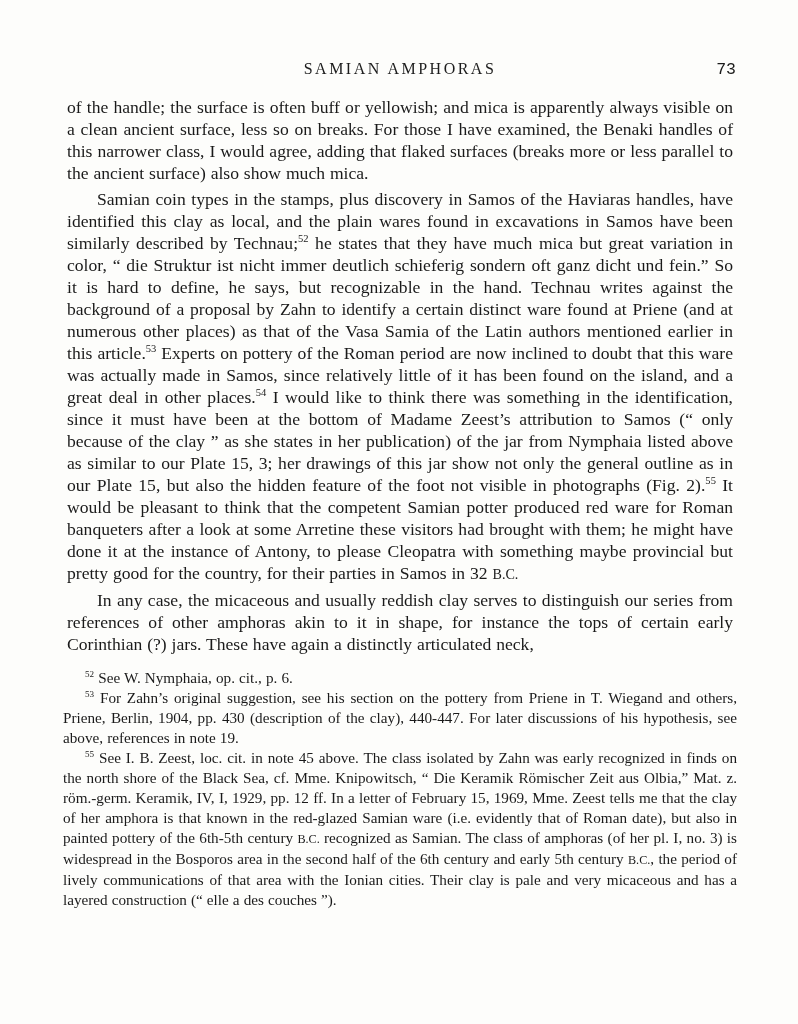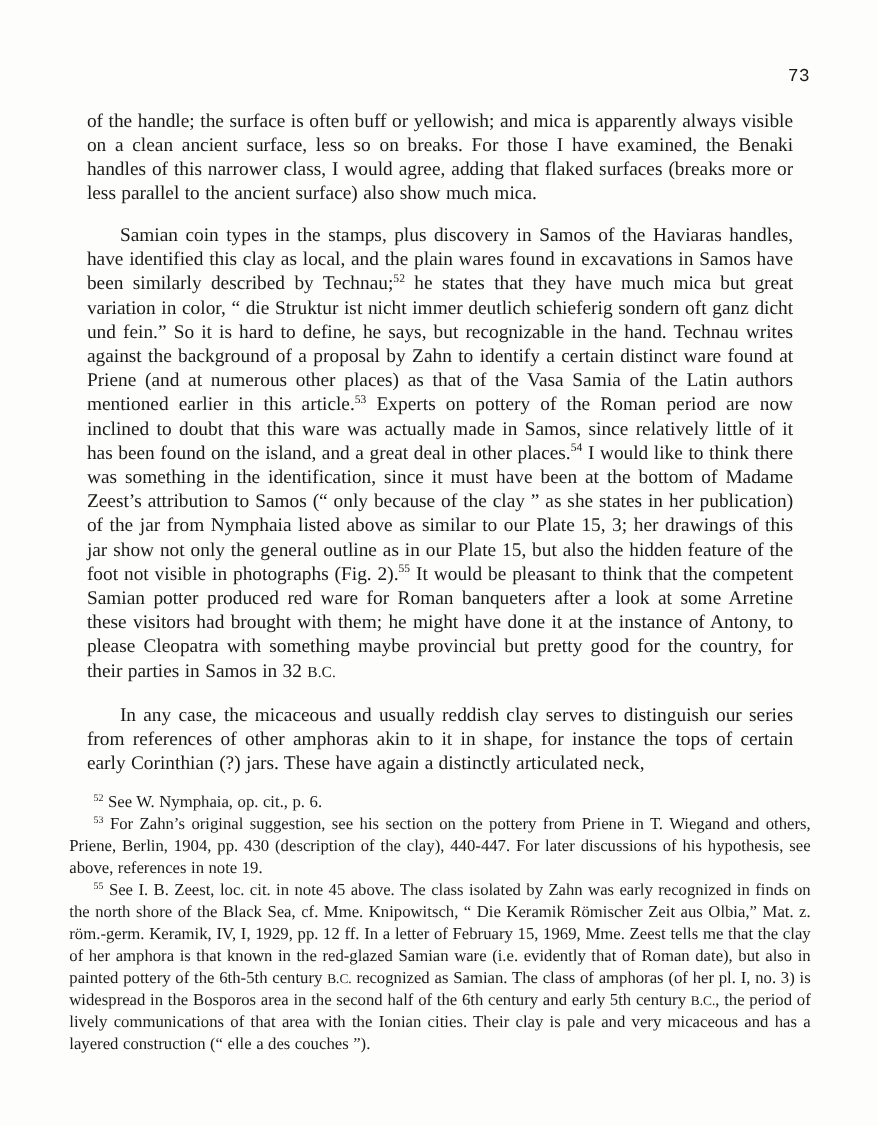--- a/index.html
+++ b/index.html
@@ -16,21 +16,21 @@
   }
   .header { position: relative; height: 22px; margin-bottom: 14px; }
   .header-title {
     text-align: center;
     font-size: 16px;
     letter-spacing: 2.5px;
     color: #1c1c1c;
   }
   .header-page { position: absolute; right: 1px; top: 0; font-size: 16.5px; font-family: Liberation Mono, monospace; }
   .body-text .para {
-    margin: 16px;
+    margin: 4px;
     text-align: justify;
     font-size: 17.6px;
     line-height: 22px;
     word-spacing: 0.5px;
   }
   .para.indent { text-indent: 30px; }
   .seg-i { }
   .seg-sup { vertical-align: super; font-size: 0.6em; line-height: 0; }
   .seg-sc { font-size: 0.8em; }
   .footnotes { margin-top: 13px; }
@@ -41,20 +41,21 @@
     line-height: 20px;
     text-indent: 22px;
     word-spacing: 0.3px;
   }
 </style>
 </head>
 <body>
 
 <div class="page">
   <div class="header">
+    <div class="header-title">SAMIAN AMPHORAS</div>
     <div class="header-page">73</div>
   </div>
 
   <div class="body-text">
       <p class="para"><span>of the handle; the surface is often buff or yellowish; and mica is apparently always visible on a clean ancient surface, less so on breaks.  For those I have examined, the Benaki handles of this narrower class, I would agree, adding that flaked surfaces (breaks more or less parallel to the ancient surface) also show much mica.</span></p>
       <p class="para indent"><span>Samian coin types in the stamps, plus discovery in Samos of the Haviaras handles, have identified this clay as local, and the plain wares found in excavations in Samos have been similarly described by Technau;</span><span class="seg-sup">52</span><span> he states that they have much mica but great variation in color, “ die Struktur ist nicht immer deutlich schieferig sondern oft ganz dicht und fein.” So it is hard to define, he says, but recognizable in the hand.  Technau writes against the background of a proposal by Zahn to identify a certain distinct ware found at Priene (and at numerous other places) as that of the </span><span class="seg-i">Vasa Samia</span><span> of the Latin authors mentioned earlier in this article.</span><span class="seg-sup">53</span><span>  Experts on pottery of the Roman period are now inclined to doubt that this ware was actually made in Samos, since relatively little of it has been found on the island, and a great deal in other places.</span><span class="seg-sup">54</span><span>  I would like to think there was something in the identification, since it must have been at the bottom of Madame Zeest’s attribution to Samos (“ only because of the clay ” as she states in her publication) of the jar from Nymphaia listed above as similar to our Plate 15, 3; her drawings of this jar show not only the general outline as in our Plate 15, but also the hidden feature of the foot not visible in photographs (Fig. 2).</span><span class="seg-sup">55</span><span>  It would be pleasant to think that the competent Samian potter produced red ware for Roman banqueters after a look at some Arretine these visitors had brought with them; he might have done it at the instance of Antony, to please Cleopatra with something maybe provincial but pretty good for the country, for their parties in Samos in 32 </span><span class="seg-sc">B.C.</span></p>
       <p class="para indent"><span>In any case, the micaceous and usually reddish clay serves to distinguish our series from references of other amphoras akin to it in shape, for instance the tops of certain early Corinthian (?) jars.  These have again a distinctly articulated neck,</span></p>
     </div>
 
   <div class="footnotes">

